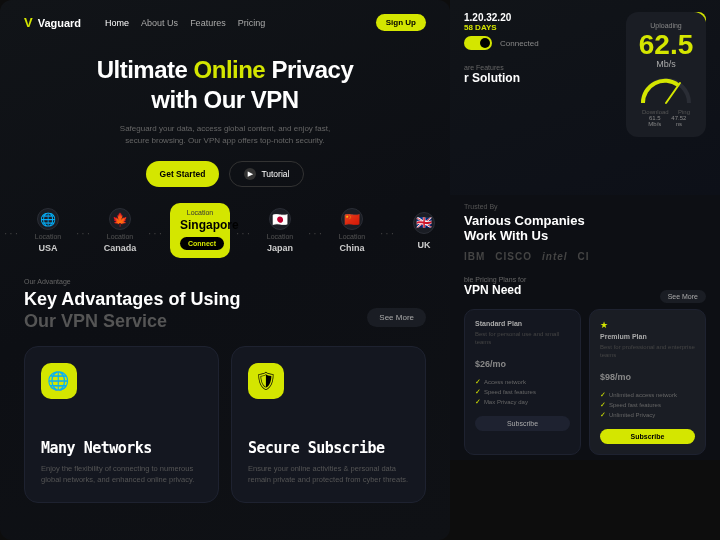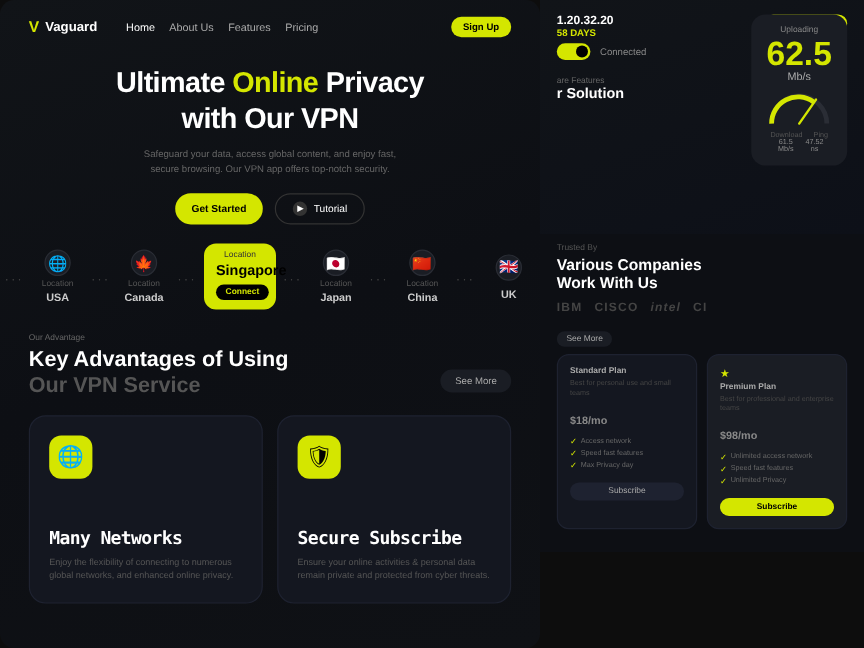--- a/index.html
+++ b/index.html
@@ -640,29 +640,33 @@
     <div class="companies-logos">
       <span class="company-logo">IBM</span>
       <span class="company-logo">CISCO</span>
       <span class="company-logo intel">intel</span>
       <span class="company-logo">CI</span>
     </div>
   </div>
 
   <div class="pricing-section">
     <div style="display:flex; justify-content:space-between; align-items:flex-end; margin-bottom:6px">
+      <div>
+        <div class="pricing-pre">ble Pricing Plans for</div>
+        <div class="pricing-title">VPN Need</div>
+      </div>
       <button style="background:#1a1d24;color:#aaa;border:none;border-radius:8px;padding:3px 8px;font-size:7px;cursor:pointer">See More</button>
     </div>
     <div class="pricing-cards">
 
       <div class="pricing-card">
         <div class="plan-label">Standard Plan</div>
         <div class="plan-desc">Best for personal use and small teams</div>
         <div class="plan-price">
-          <span>$18</span><span>/mo</span>
+          <span>$26</span><span>/mo</span>
         </div>
         <div class="plan-features">
           <div class="plan-feature">Access network</div>
           <div class="plan-feature">Speed fast features</div>
           <div class="plan-feature">Max Privacy day</div>
         </div>
         <button class="plan-subscribe">Subscribe</button>
       </div>
 
       <div class="pricing-card premium">

